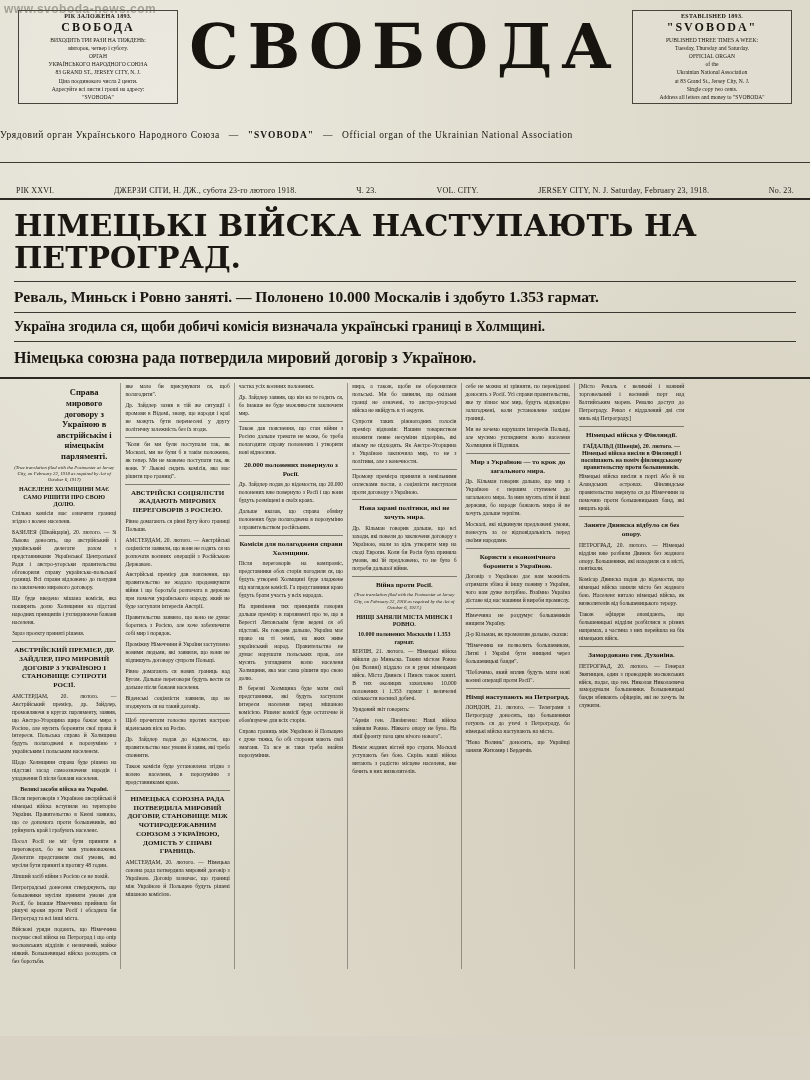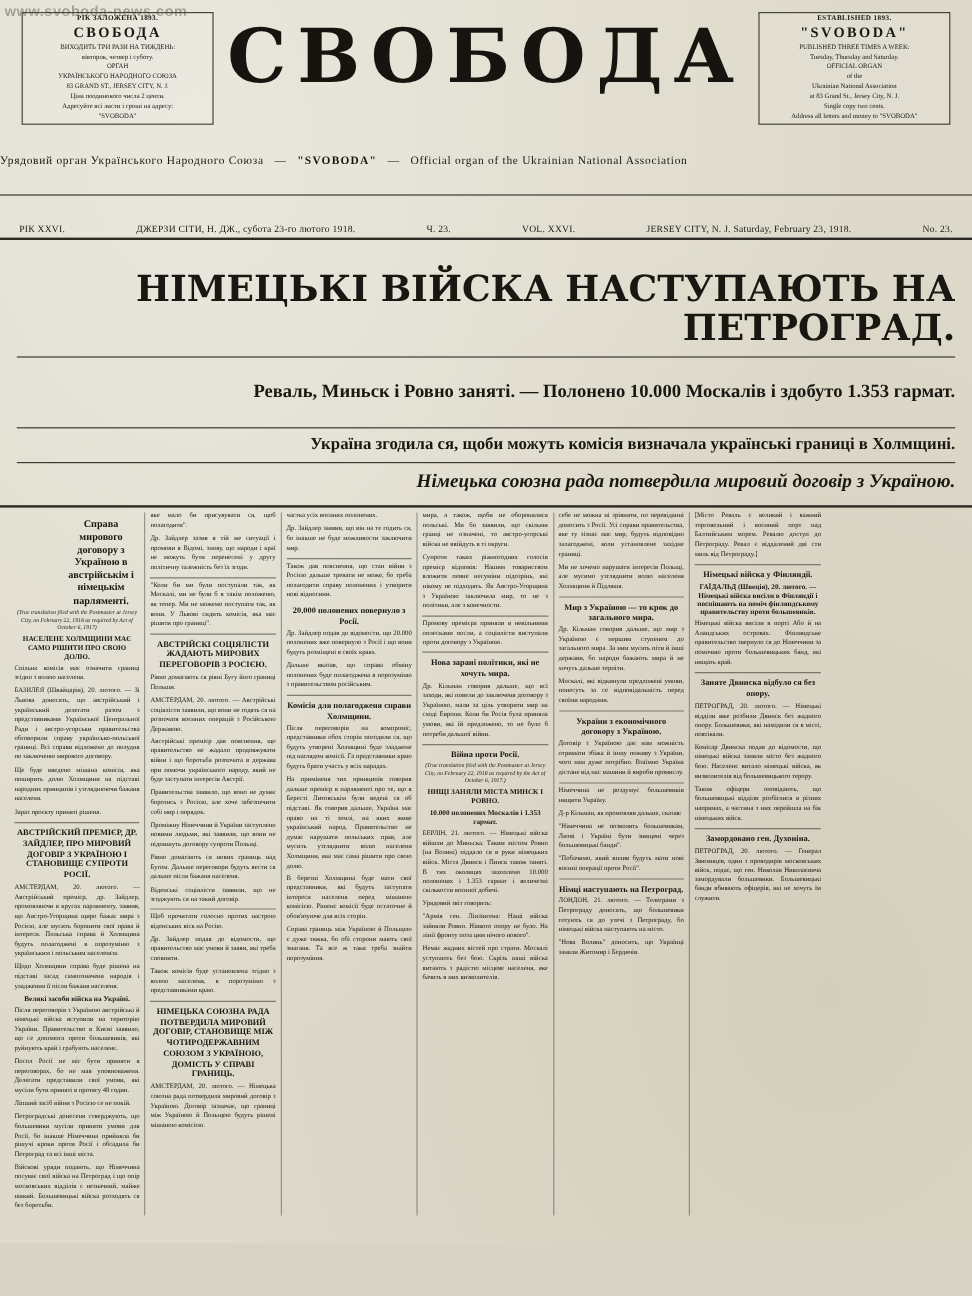--- a/index.html
+++ b/index.html
@@ -18,25 +18,25 @@
   .m-box .bt{text-align:center;font-size:6px;font-weight:bold;letter-spacing:.3px;}
   .m-box .bh{text-align:center;font-weight:bold;font-size:12px;letter-spacing:2px;margin:1px 0;}
   .m-box .bl{font-size:5.6px;line-height:1.45;text-align:center;}
   .m-sub{position:absolute;left:0;right:0;top:130px;text-align:left;font-size:9.5px;letter-spacing:.6px;}
   .m-sub b{letter-spacing:1px;}
   .rule{border-top:1px solid #3d3932;}
   .rule2{border-top:2px solid #2d2a24;}
   .issue{display:flex;justify-content:space-between;align-items:center;font-size:8px;padding:3px 16px;letter-spacing:.2px;}
   .issue span{white-space:nowrap;margin-top:20px;}
   
-  .heads{padding:22px 14px 4px 14px;text-align:right;}
+  .heads{padding:6px 14px 4px 14px;text-align:left;}
   .h1{font-family:"DejaVu Serif",serif;font-weight:bold;font-size:30px;letter-spacing:0px;line-height:1.05;margin:4px 0 8px;}
-  .h2{font-weight:bold;font-size:15.5px;line-height:1.15;margin:20px 0;}
+  .h2{font-weight:bold;font-size:15.5px;line-height:1.15;margin:6px 0;}
   .h3{font-weight:bold;font-size:14px;line-height:1.15;margin:6px 0;}
-  .h4{font-weight:bold;font-size:16px;line-height:1.15;margin:7px 0 6px;font-style:italic;}
+  .h4{font-weight:bold;font-size:16px;line-height:1.15;margin:7px 0 6px;}
   
   .cols{display:flex;padding:4px 8px 0 8px;gap:0;}
   .col{width:14.28%;padding:0 4px;box-sizing:border-box;border-right:1px solid rgba(60,56,48,.45);}
   .col:last-child{border-right:none;}
   .col p{margin:0 0 3px 0;font-size:5.6px;line-height:1.42;text-align:justify;hyphens:auto;}
   .ttl{font-weight:bold;font-size:7px;line-height:1.25;text-align:center;margin:4px 0 3px;}
   .ttl.lg{font-size:8.5px;margin-left:40px;}
   .sttl{font-weight:bold;font-size:6px;text-align:center;margin:3px 0 2px;line-height:1.2;}
   .ital{font-style:italic;font-size:4.8px;line-height:1.3;text-align:center;margin:0 0 3px;}
   .hr{border-top:1px solid rgba(60,56,48,.6);margin:3px 0;}
@@ -89,32 +89,32 @@
       &nbsp;&nbsp;—&nbsp;&nbsp;
       <span>Official organ of the Ukrainian National Association</span>
     </div>
   </div>
 
   <div class="rule"></div>
   <div class="issue">
     <span>РІК XXVI.</span>
     <span>ДЖЕРЗИ СІТИ, Н. ДЖ., субота 23-го лютого 1918.</span>
     <span>Ч. 23.</span>
-    <span>VOL. XXVI.</span>
+    <span>VOL. CITY.</span>
     <span>JERSEY CITY, N. J. Saturday, February 23, 1918.</span>
     <span>No. 23.</span>
   </div>
   <div class="rule2"></div>
 
   <div class="heads">
     <div class="h1">НІМЕЦЬКІ ВІЙСКА НАСТУПАЮТЬ НА ПЕТРОГРАД.</div>
     <div class="rule"></div>
     <div class="h2">Реваль, Миньск і Ровно заняті. — Полонено 10.000 Москалів і здобуто 1.353 гармат.</div>
     <div class="rule"></div>
-    <div class="h3">Україна згодила ся, щоби можуть комісія визначала українські границі в Холмщині.</div>
+    <div class="h3">Україна згодила ся, щоби добичі комісія визначала українські границі в Холмщині.</div>
     <div class="rule"></div>
     <div class="h4">Німецька союзна рада потвердила мировий договір з Україною.</div>
   </div>
   <div class="rule2"></div>
 
   <div class="cols" id="cols">
       <div class="col">
         <div class="ttl lg">Справа мирового договору з Україною в австрійськім і німецькім парляменті.</div>
         <div class="ital">(True translation filed with the Postmaster at Jersey City, on February 22, 1918 as required by Act of October 6, 1917)</div>
         <div class="sttl">НАСЕЛЕНЕ ХОЛМЩИНИ МАЄ САМО РІШИТИ ПРО СВОЮ ДОЛЮ.</div>
@@ -189,21 +189,21 @@
         <p>Немає жадних вістей про страти. Москалі уступають без бою. Скрізь наші війска витають з радістю місцеве населеня, яке бачить в них визволителів.</p>
       </div>
       <div class="col">
         <p>себе не можна ні зрівняти, по перевіданні доносить з Росії. Усі справи правительства, яке ту зізнає має мир, будуть відповідно залагоджені, коли установлене західне границі.</p>
         <p>Ми не хочемо нарушати інтересів Польщі, але мусимо узгляднити волю населеня Холмщини й Підляшя.</p>
         <div class="hr"></div>
         <div class="ttl">Мир з Україною — то крок до загального мира.</div>
         <p>Др. Кільман говорив дальше, що мир з Україною є першим ступенем до загального мира. За ним мусять піти й інші держави, бо народи бажають мира й не хочуть дальше терпіти.</p>
         <p>Москалі, які відкинули предложені умови, понесуть за се відповідальність перед своїми народами.</p>
         <div class="hr"></div>
-        <div class="ttl">України з економічного договору з Україною.</div>
+        <div class="ttl">Користи з економічного боронити з Україною.</div>
         <p>Договір з Україною дає нам можність отримати збіжа й іншу поживу з України, чого нам дуже потрібно. Взаїмно Україна дістане від нас машини й вироби промислу.</p>
         <div class="hr"></div>
         <p>Німеччина не роздумує большевиків нищити Україну.</p>
         <p>Д-р Кільман, як промовляв дальше, сказав:</p>
         <p>"Німеччина не позволить большевикам, Литві і Україні бути знищені через большевицькі банди".</p>
         <p>"Побачимо, який вплив будуть мати нові воєнні операції проти Росії".</p>
         <div class="hr"></div>
         <div class="ttl">Німці наступають на Петроград.</div>
         <p>ЛОНДОН, 21. лютого. — Телеграми з Петрограду доносять, що большевики готують ся до утечі з Петрограду, бо німецькі війска наступають на місто.</p>
         <p>"Нова Волинь" доносить, що Українці заняли Житомир і Бердичів.</p>

